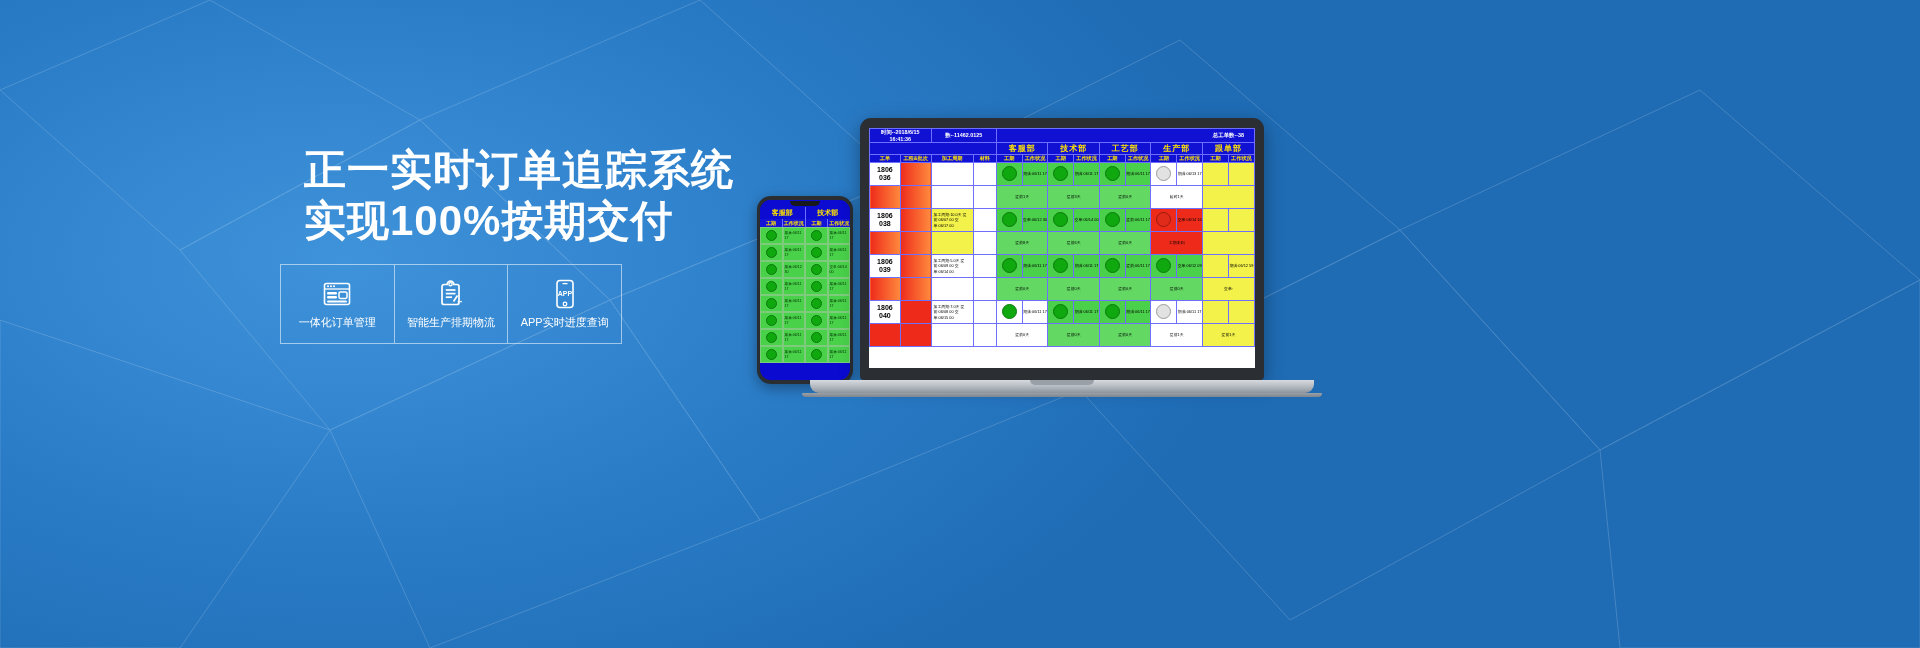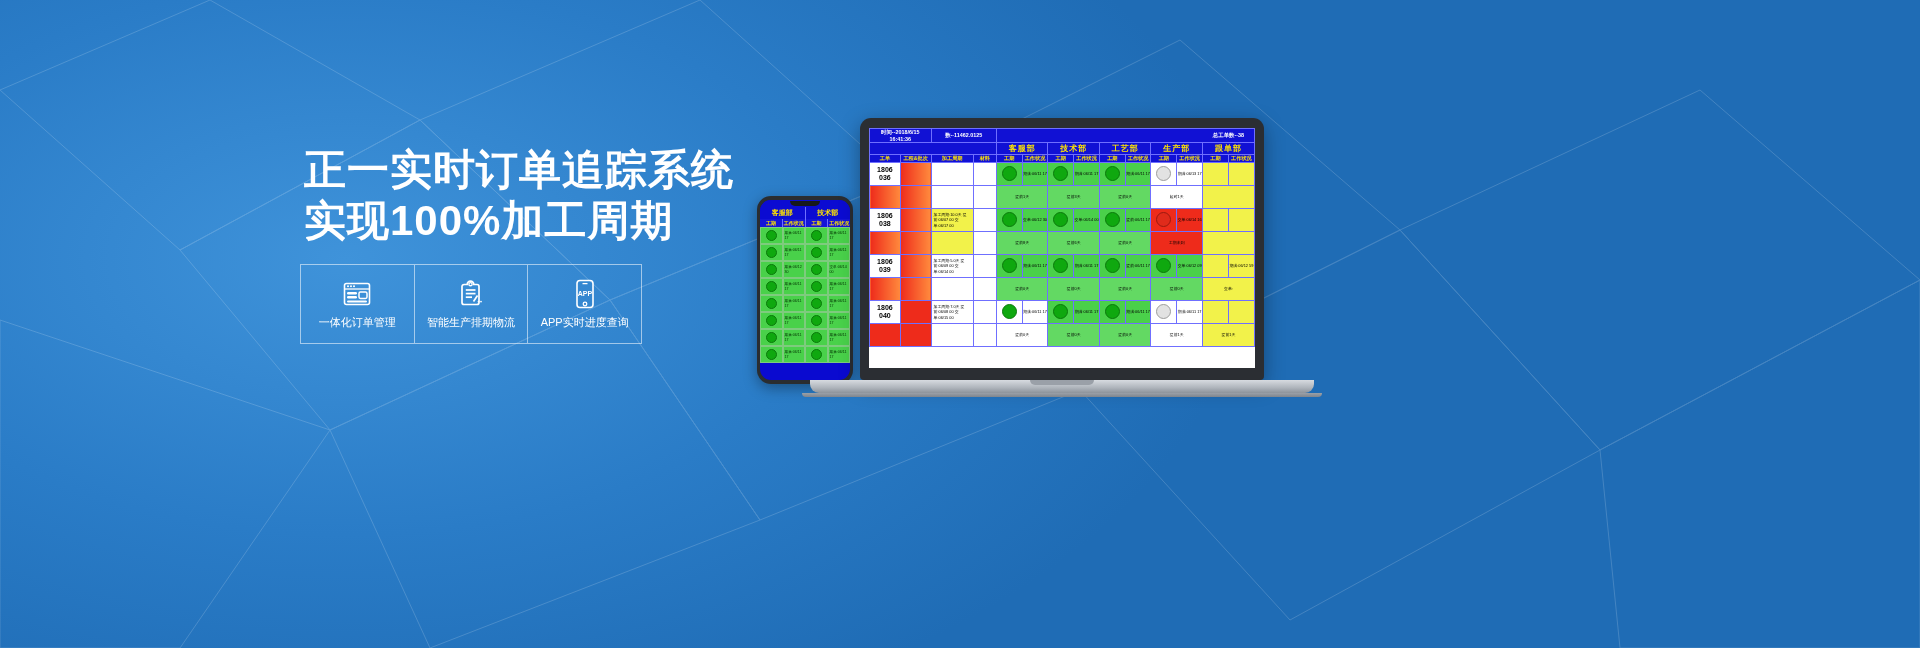--- a/index.html
+++ b/index.html
@@ -21,21 +21,21 @@
 
   
   .copy{position:absolute;left:296px;top:136px;width:420px;}
   .headline{
     color:#ffffff;font-weight:bold;font-size:42px;line-height:1.22;
     letter-spacing:1px;margin:8px;white-space:nowrap;
   }
   .headline .l2{display:block;}
 
   .features{
-    position:absolute;left:300px;top:264px;
+    position:absolute;left:280px;top:264px;
     display:flex;width:340px;height:78px;
     border:1px solid rgba(255,255,255,.55);
   }
   .feature{
     flex:1;display:flex;flex-direction:column;align-items:center;
     justify-content:center;gap:6px;
     border-right:1px solid rgba(255,255,255,.55);
   }
   .feature:last-child{border-right:none;}
   .feature .ficon{height:30px;display:flex;align-items:center;justify-content:center;}
@@ -156,21 +156,21 @@
       <path d="M1400,230 L1700,90 L1920,280 L1600,450 Z"></path>
       <path d="M1600,450 L1920,280 L1920,648 L1620,648 Z"></path>
       <path d="M0,320 L330,430 L180,648 L0,648 Z"></path>
     </g>
   </svg>
 </div>
 
 <div class="copy">
   <h1 class="headline">
     <span>正一实时订单追踪系统</span>
-    <span class="l2">实现100%加工周期</span>
+    <span class="l2">实现100%按期交付</span>
   </h1>
 </div>
 
 <div class="features">
 
   <div class="feature">
     <span class="ficon">
       <svg width="28" height="24" viewBox="0 0 28 24">
         <rect x="1.5" y="1.5" width="25" height="21" rx="2" fill="none" stroke="#fff" stroke-width="1.6"></rect>
         <line x1="1.5" y1="7" x2="26.5" y2="7" stroke="#fff" stroke-width="1.3"></line>

